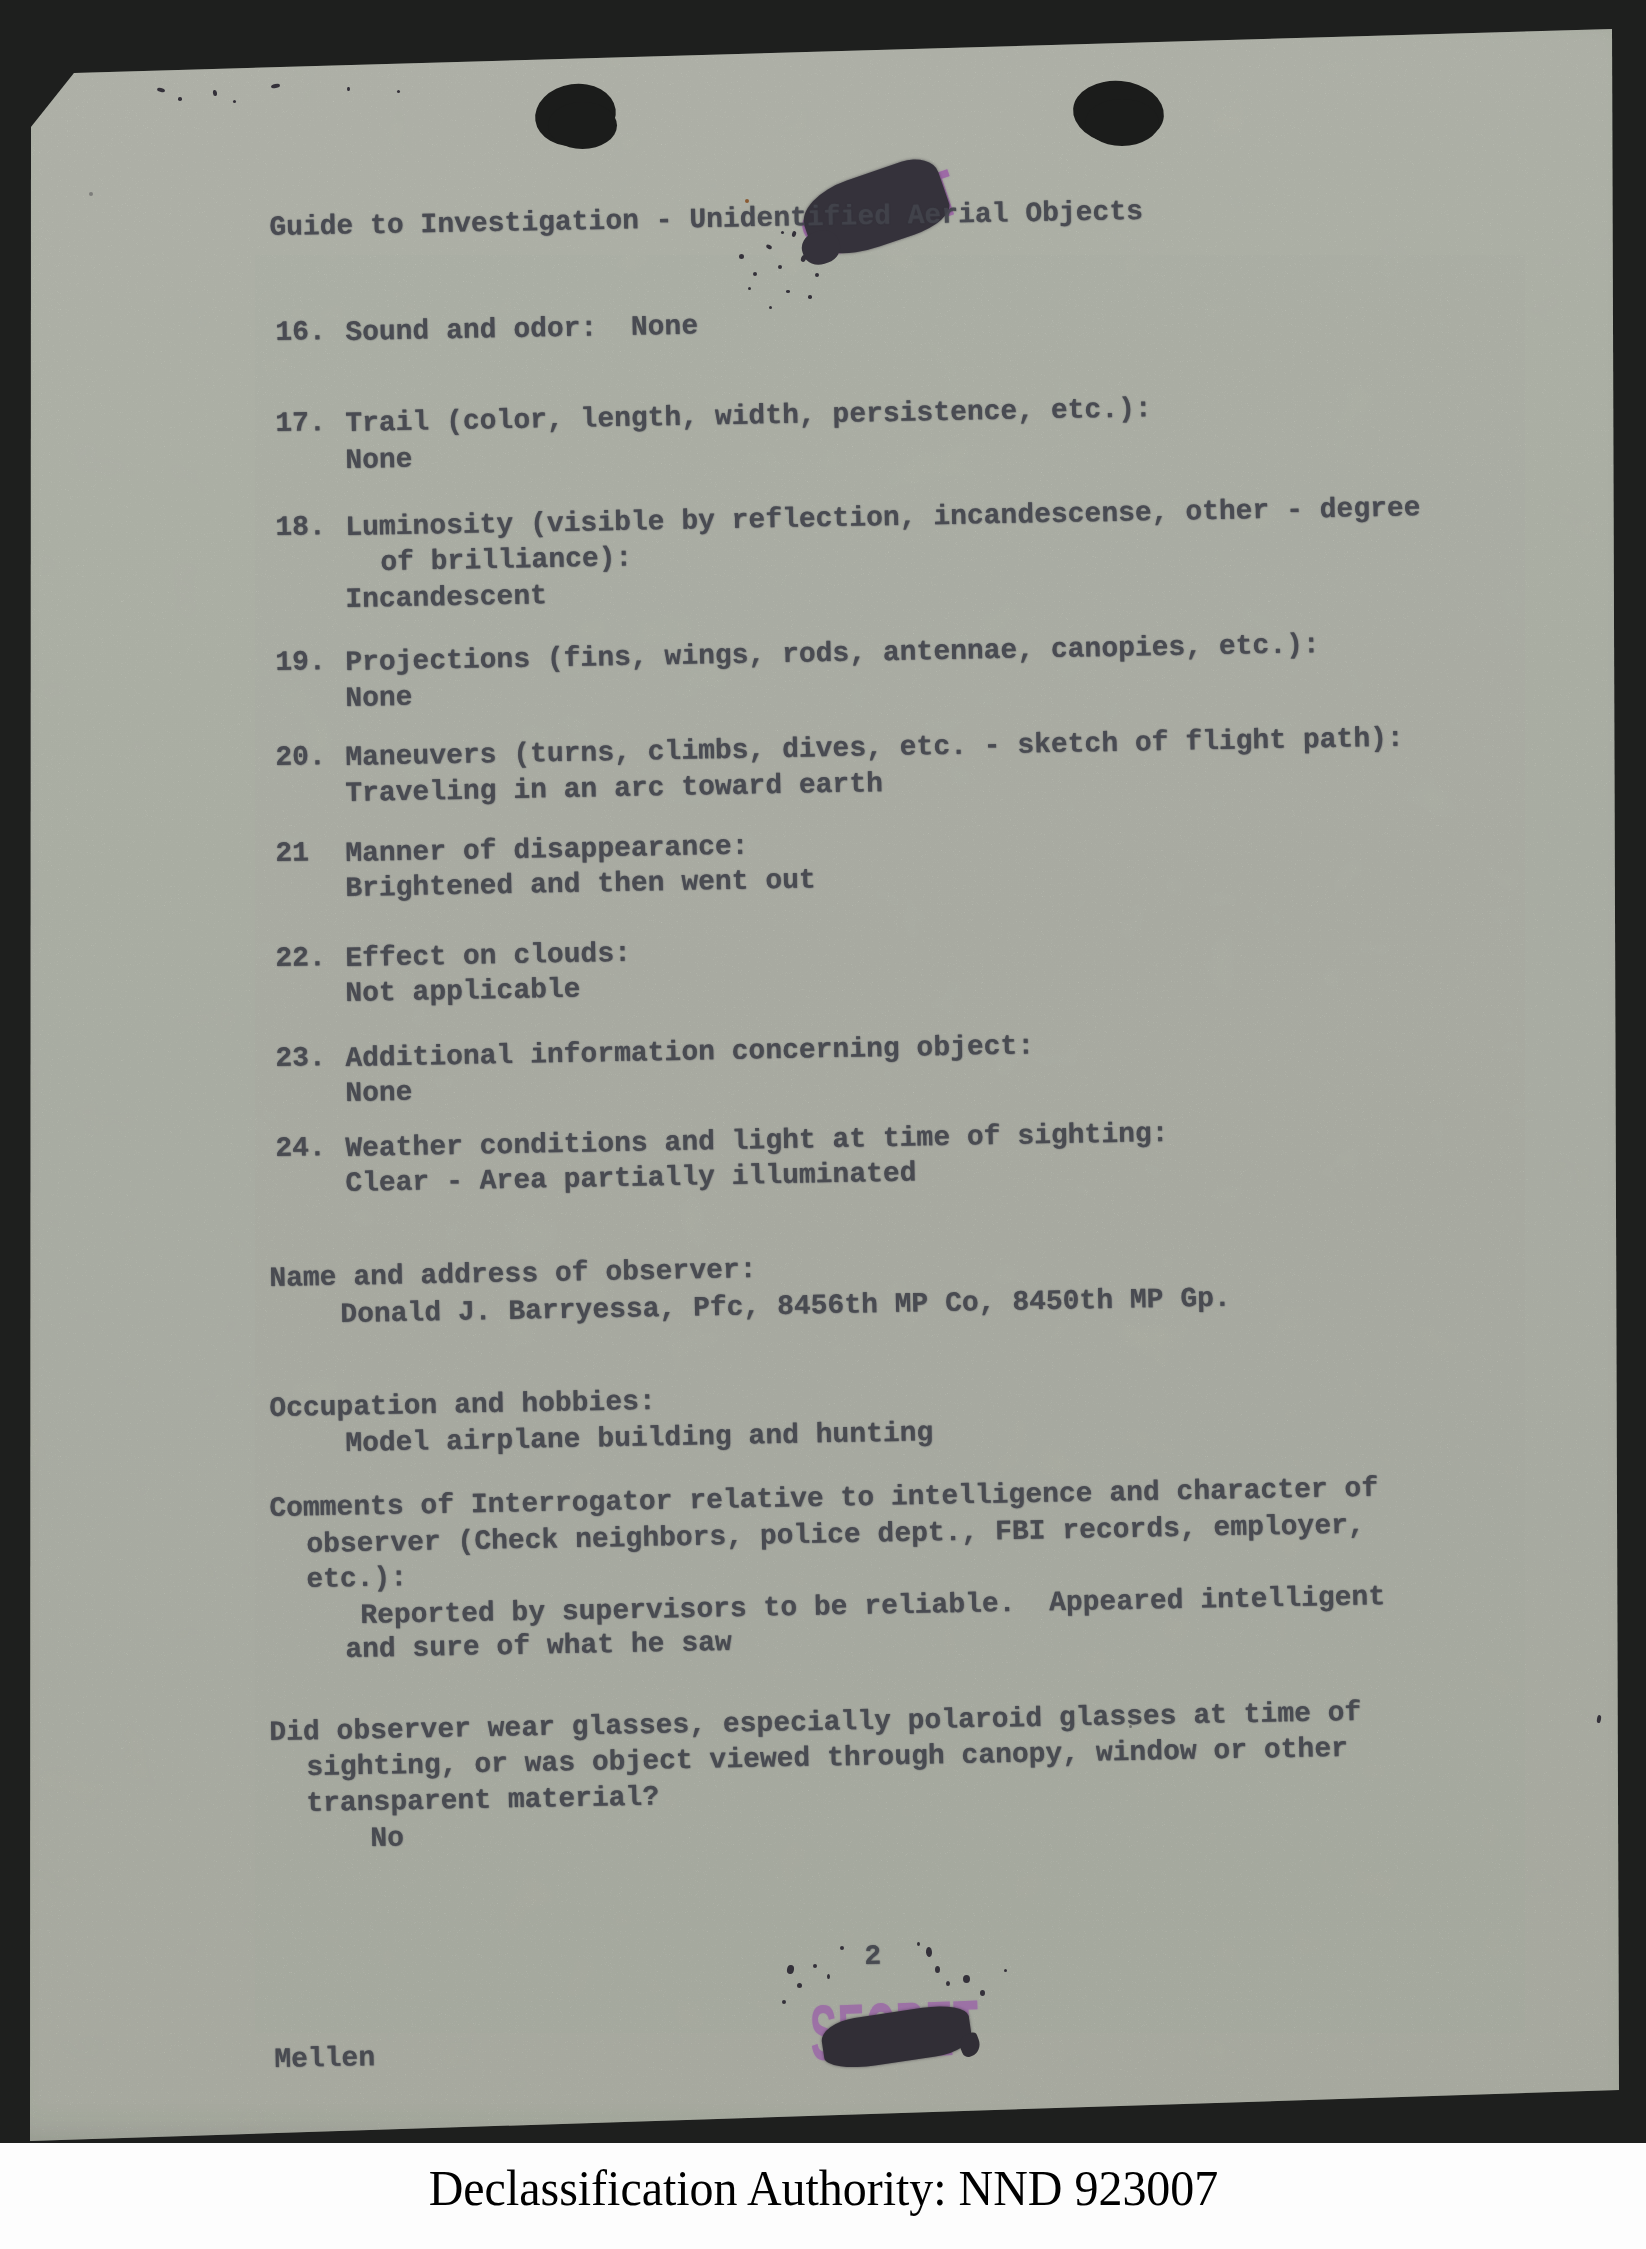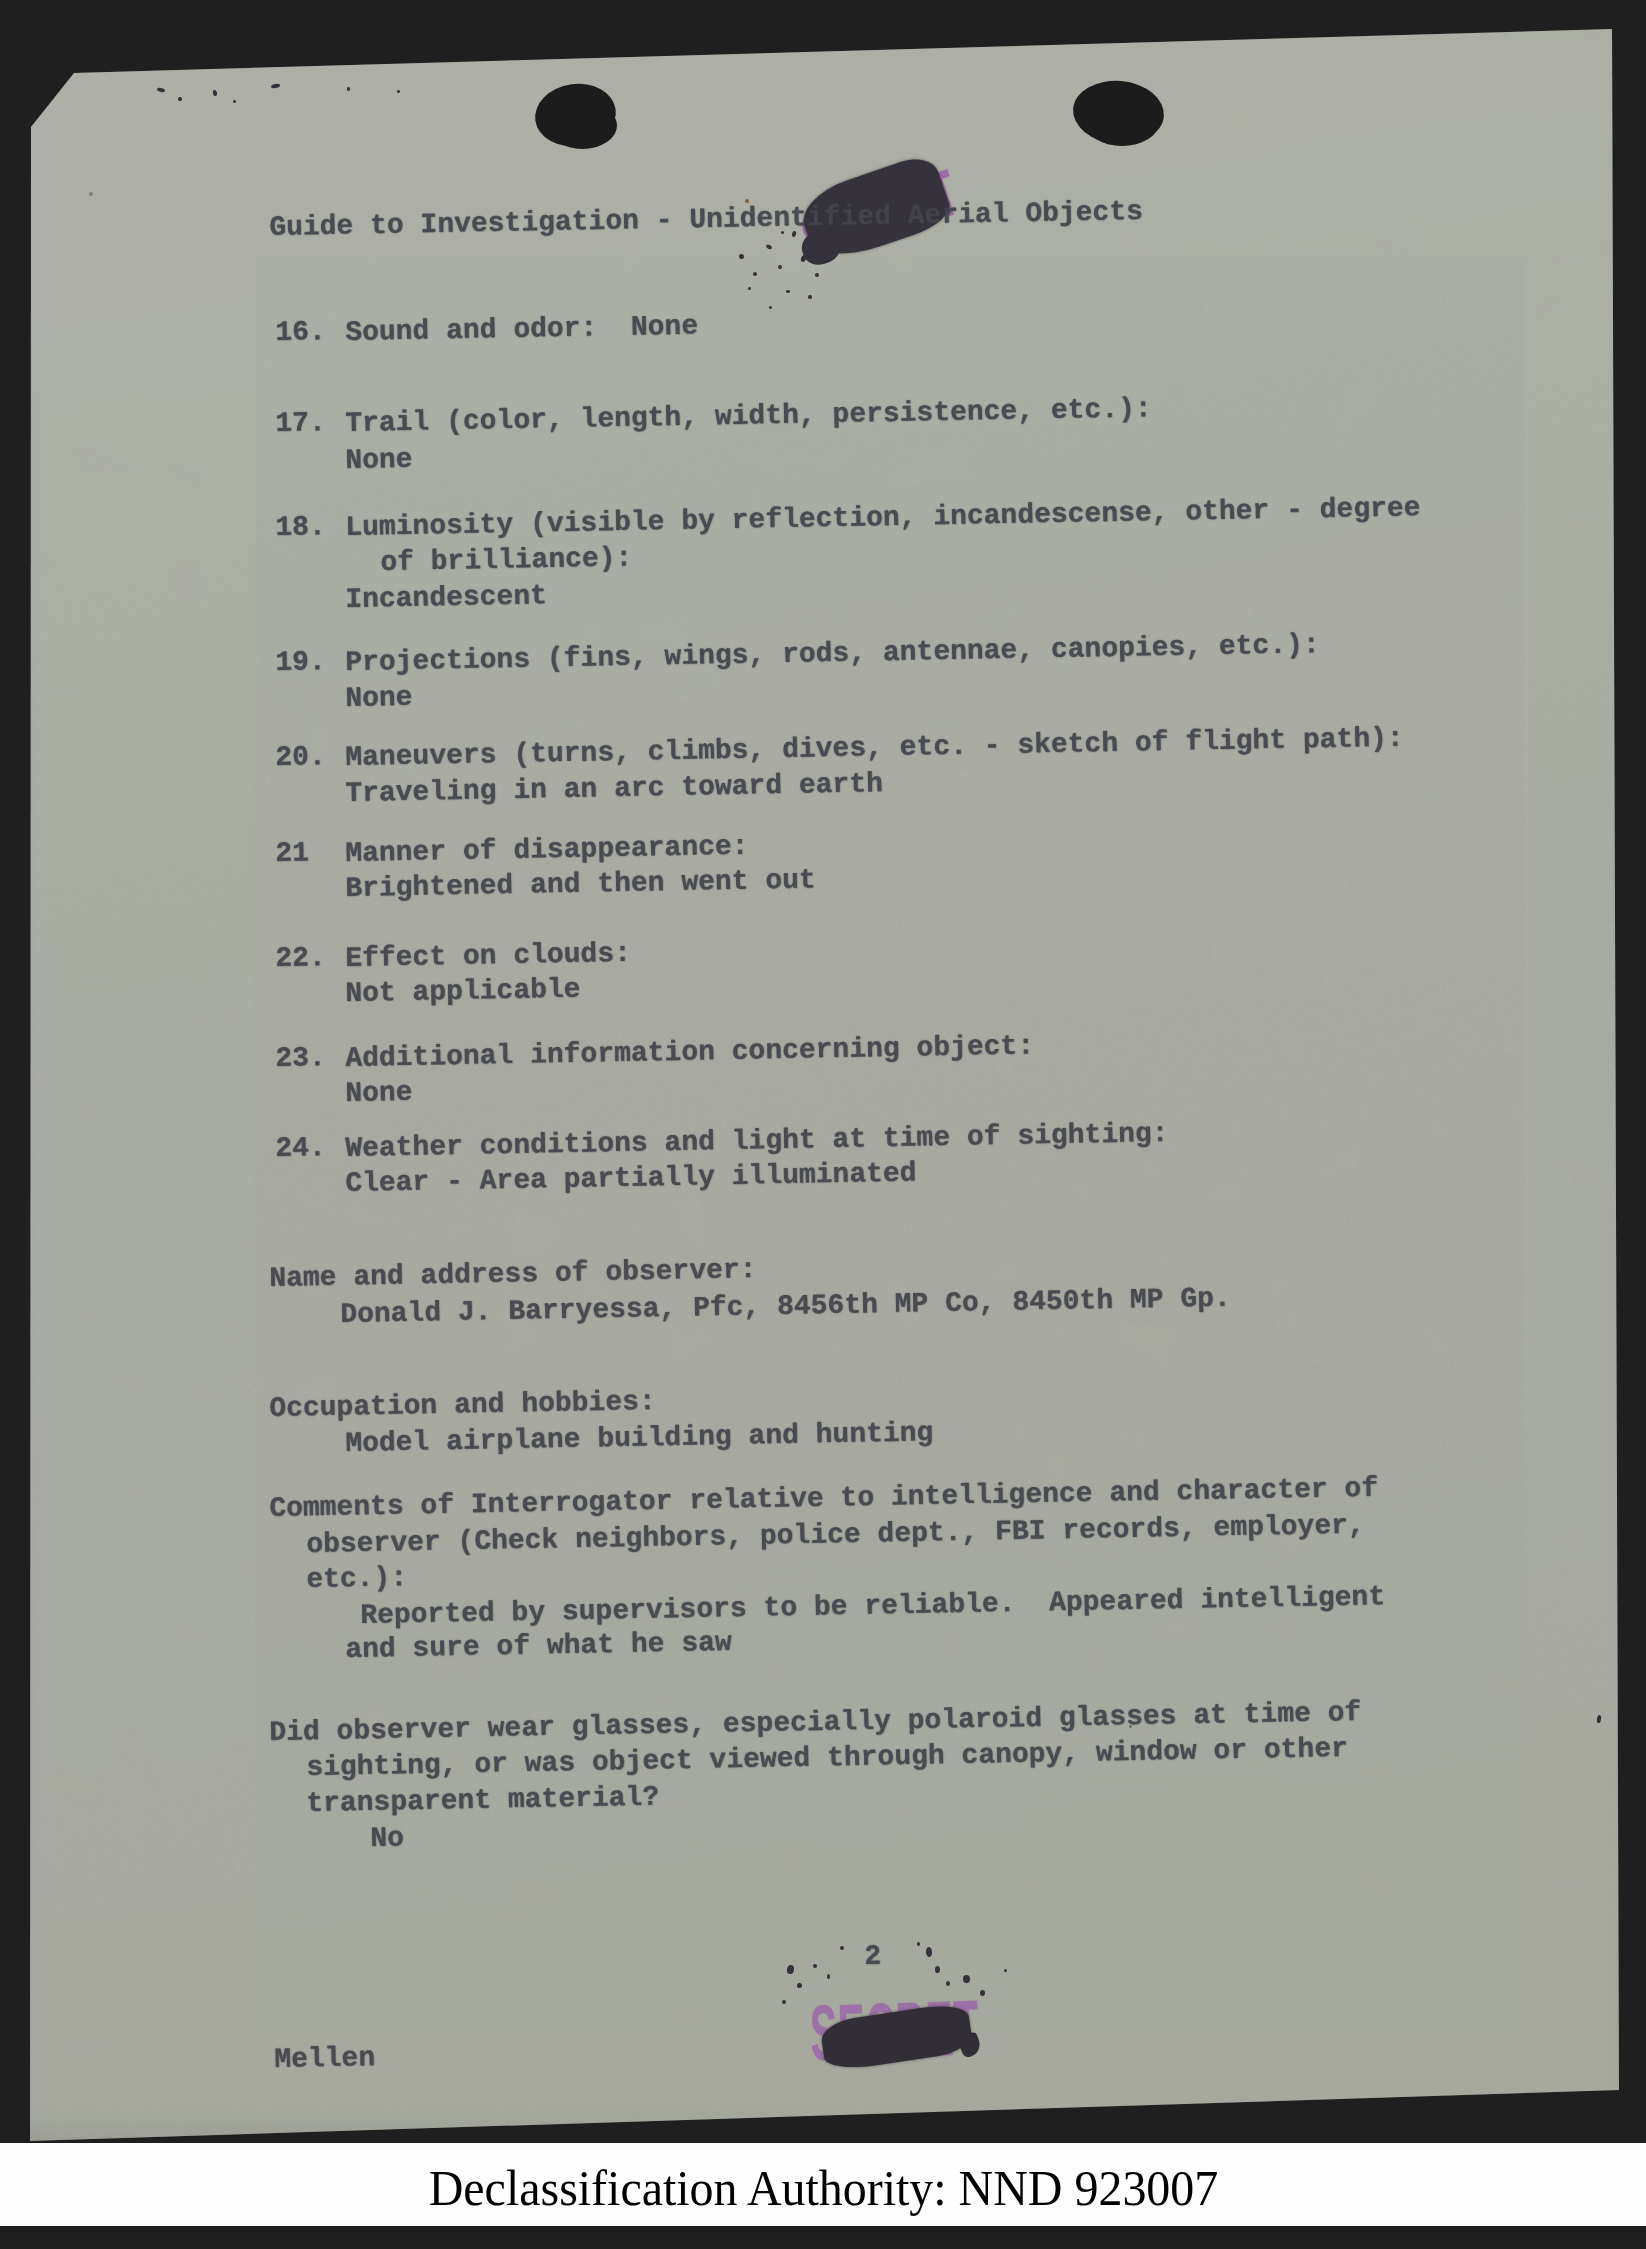--- a/index.html
+++ b/index.html
@@ -62,21 +62,21 @@
     border-radius:24% 30% 26% 34% / 38% 30% 36% 30%;
     box-shadow:0 0 3px rgba(38,34,44,.6);
   }
   .marker-bottom-tip{
     left:960px;top:2034px;width:20px;height:22px;
     transform:rotate(-20deg);background:#312e36;border-radius:50% 20% 60% 30%;
   }
   .speck{position:absolute;background:#34313a;border-radius:50%;}
   
   .footer-strip{
-    position:absolute;left:0;top:2143px;width:1647px;height:83px;
+    position:absolute;left:0;top:2143px;width:1647px;height:107px;
     background:#fdfdfd;z-index:10;
   }
   .footer-text{
     position:absolute;left:0;top:16px;width:1647px;
     text-align:center;
     font-family:"Liberation Serif",serif;
     font-size:51px;font-weight:400;color:#000;
     transform:scaleX(.94);
   }
 </style>

